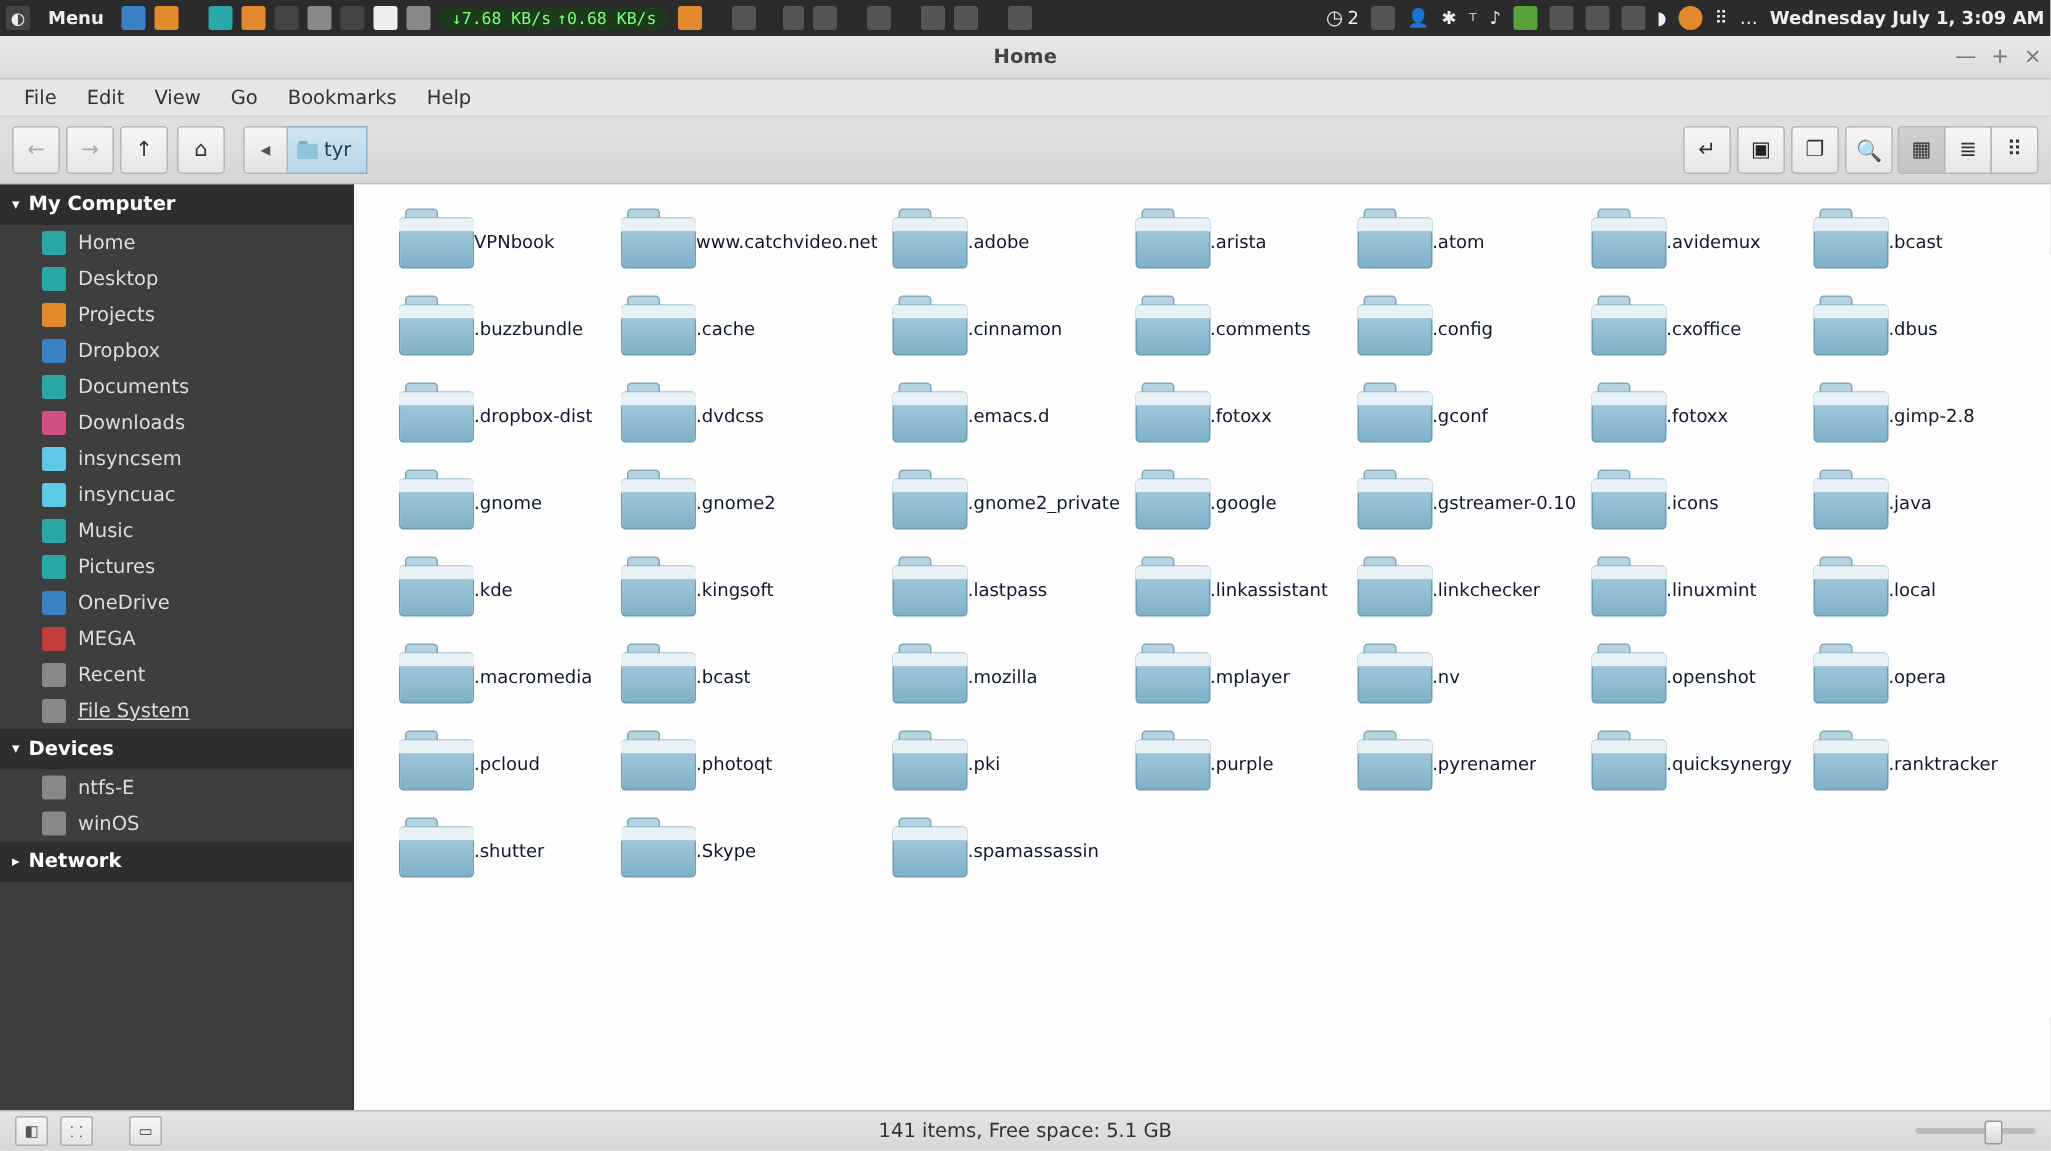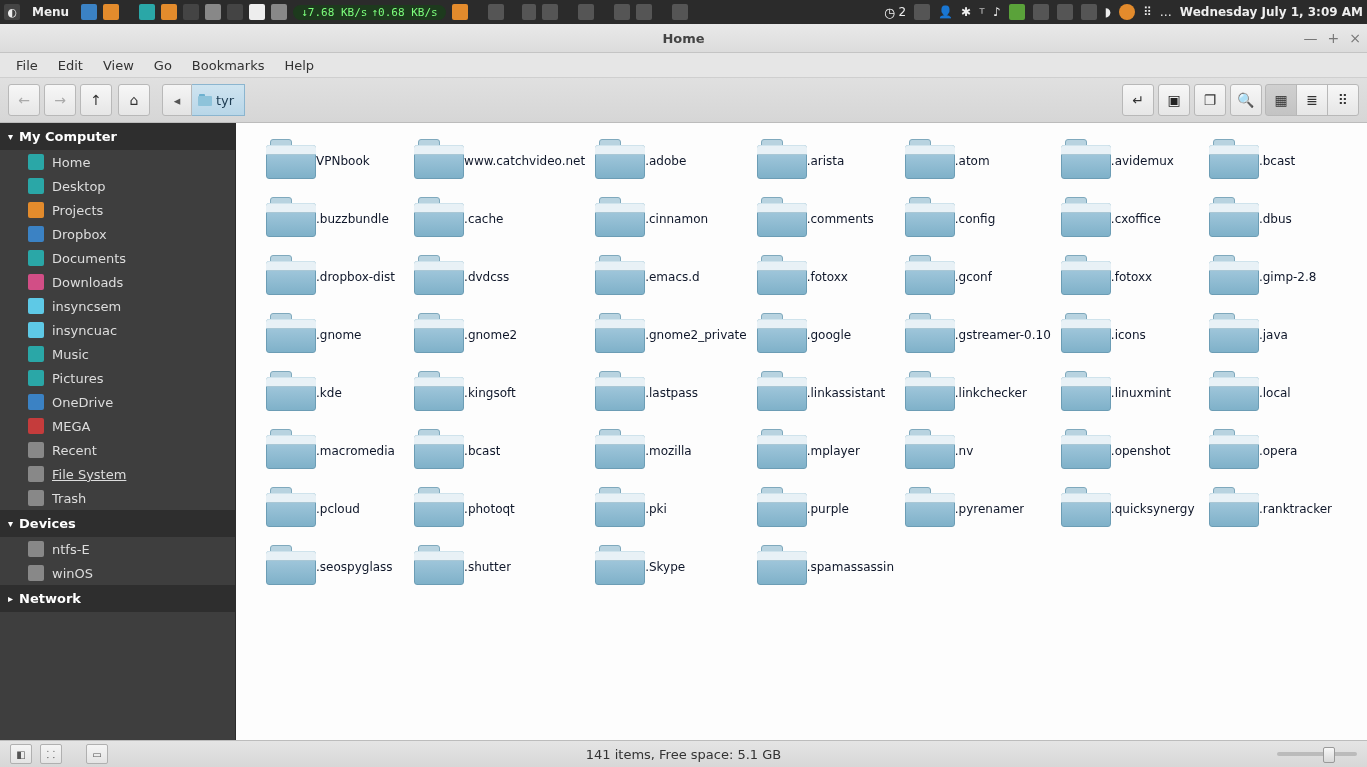--- a/index.html
+++ b/index.html
@@ -372,24 +372,20 @@
             <span>MEGA</span>
           </div>
           <div class="side-item">
             <span class="side-icon bg-grey"></span>
             <span>Recent</span>
           </div>
           <div class="side-item selected">
             <span class="side-icon bg-grey"></span>
             <span>File System</span>
           </div>
-          <div class="side-item">
-            <span class="side-icon bg-grey"></span>
-            <span>Trash</span>
-          </div>
         </div>
 
       <div class="side-header">
         <span class="disclosure">▾</span>
         <span>Devices</span>
       </div>
       <div id="side-devices">
           <div class="side-item">
             <span class="side-icon bg-grey"></span>
             <span>ntfs-E</span>
@@ -792,28 +788,20 @@
             </div>
             <div class="folder-label">.quicksynergy</div>
           </div>
           <div class="folder">
             <div class="ficon">
               <div class="tab"></div>
               <div class="body"></div>
               <div class="lid"></div>
             </div>
             <div class="folder-label">.ranktracker</div>
-          </div>
-          <div class="folder">
-            <div class="ficon">
-              <div class="tab"></div>
-              <div class="body"></div>
-              <div class="lid"></div>
-            </div>
-            <div class="folder-label">.seospyglass</div>
           </div>
           <div class="folder">
             <div class="ficon">
               <div class="tab"></div>
               <div class="body"></div>
               <div class="lid"></div>
             </div>
             <div class="folder-label">.shutter</div>
           </div>
           <div class="folder">

